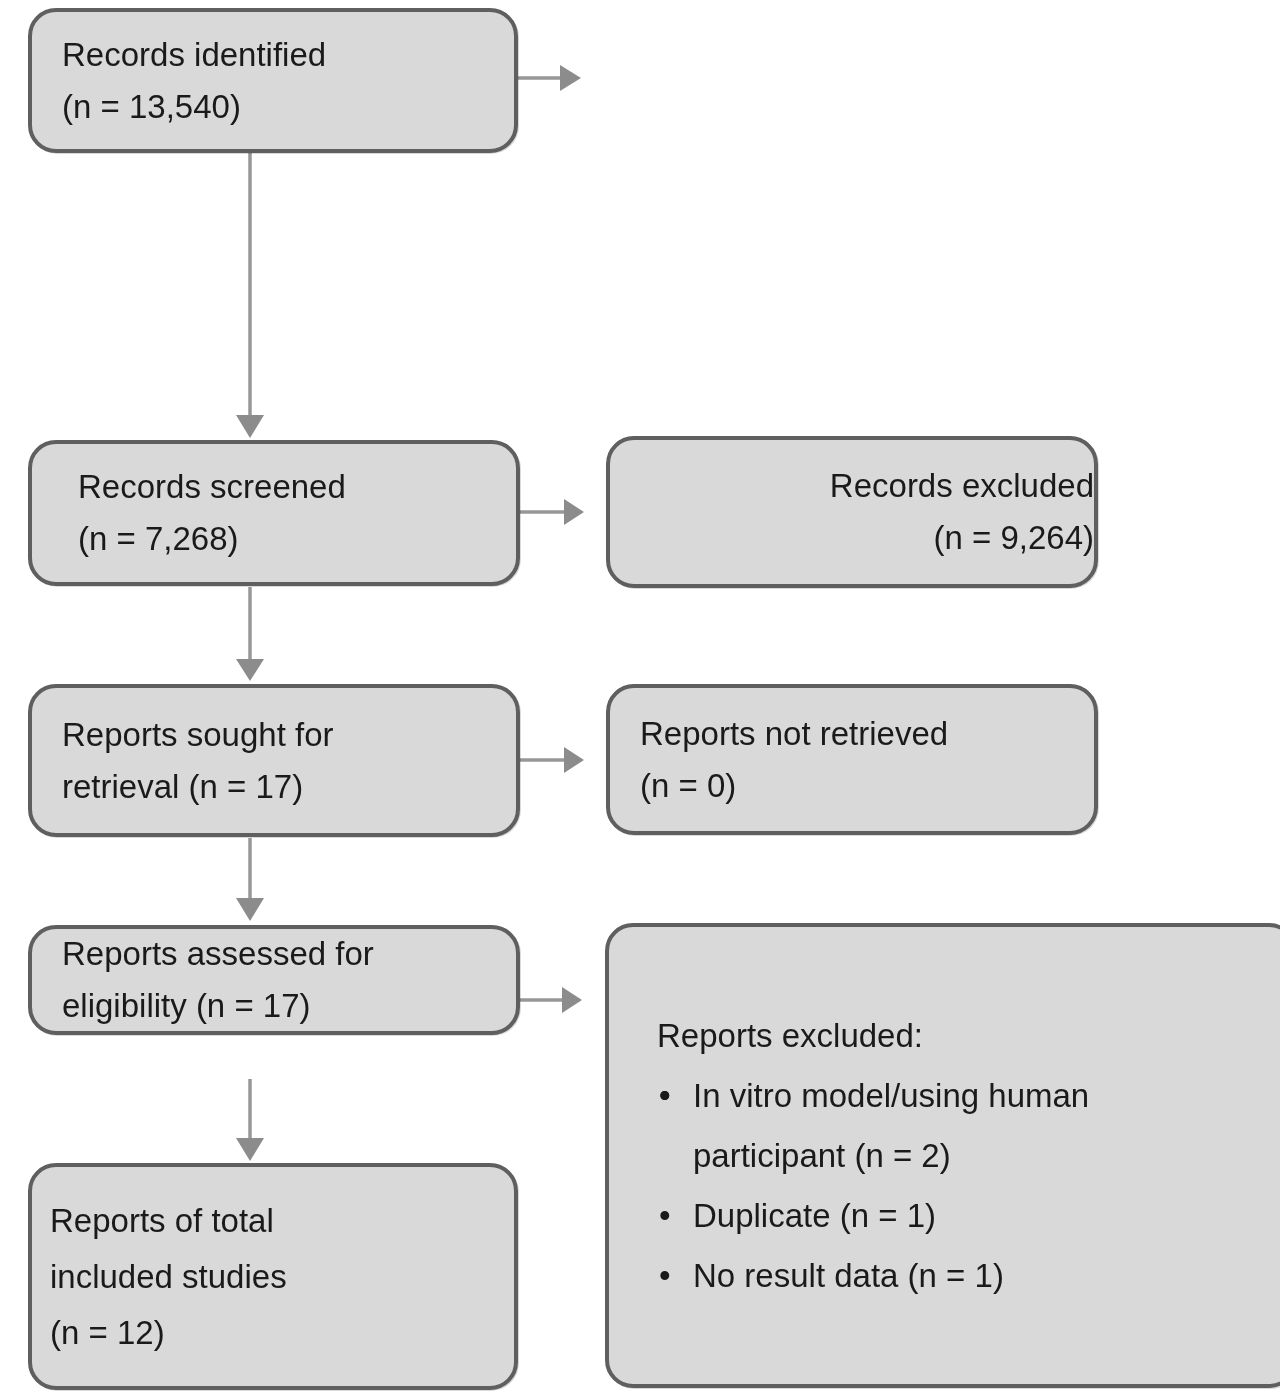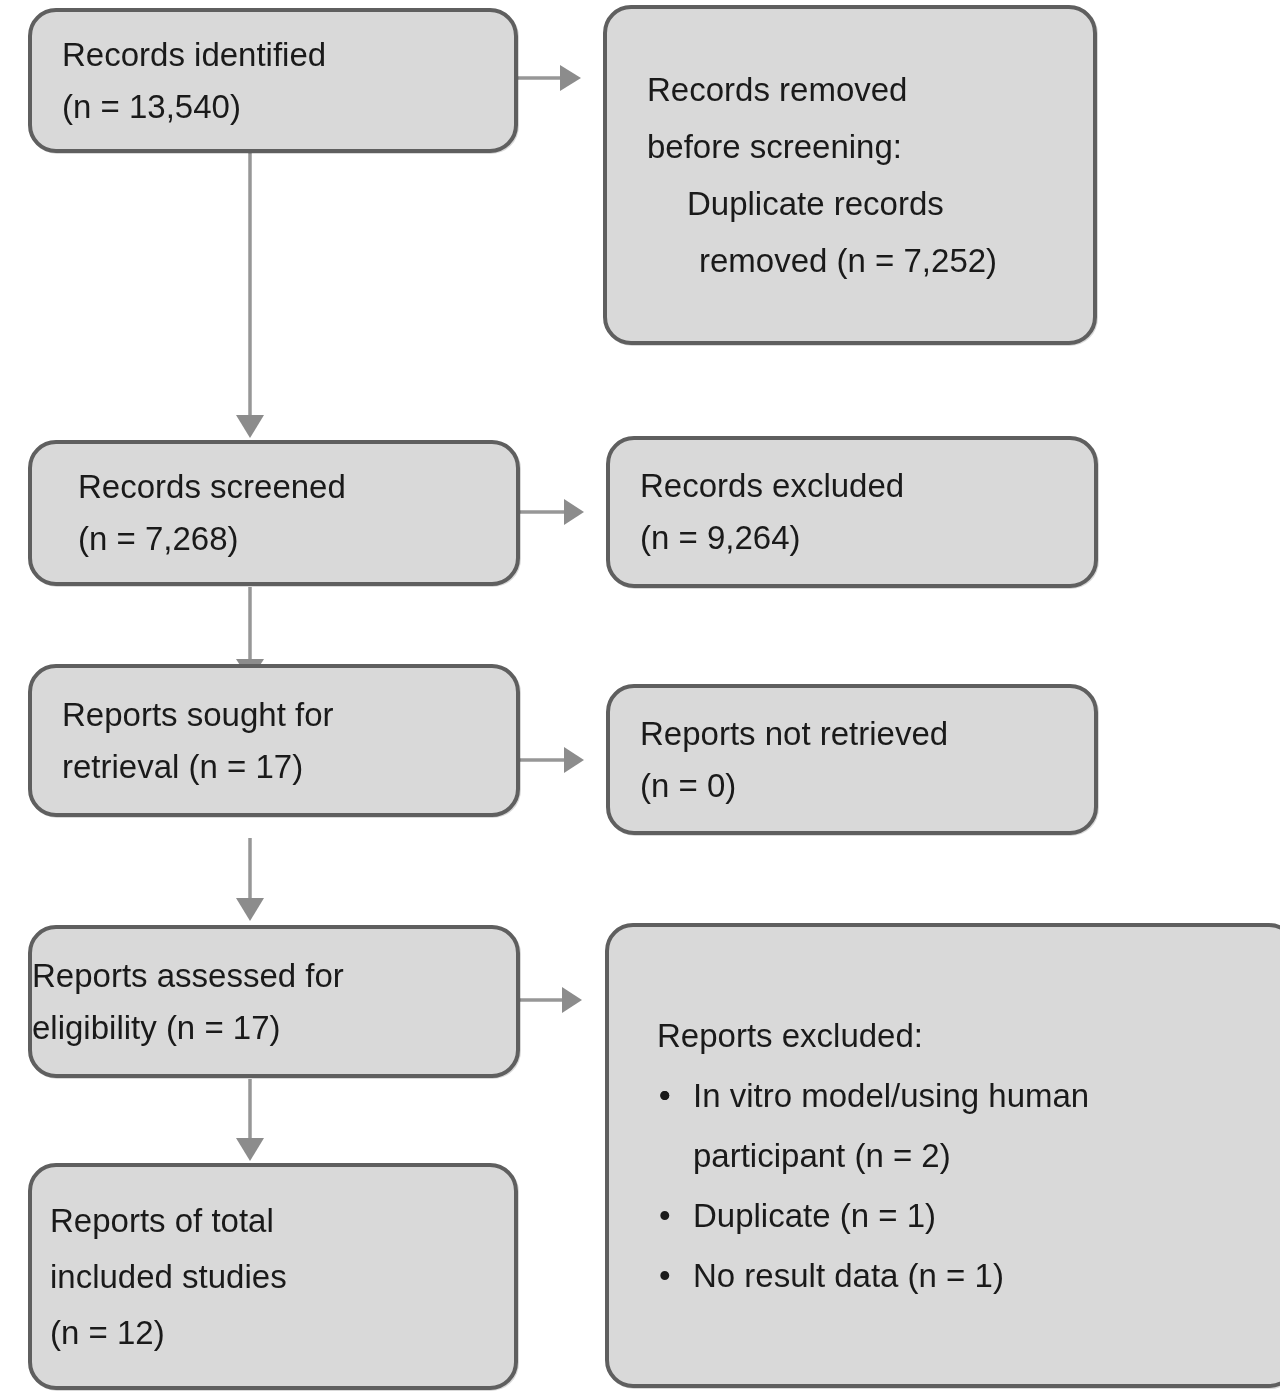--- a/index.html
+++ b/index.html
@@ -31,27 +31,27 @@
     font-size:33px;
     line-height:52px;
     box-shadow:1px 1px 0 rgba(0,0,0,0.15);
     margin-left:20px;
   }
   .box .line{white-space:nowrap;}
 
   
   .b-identified{left:8px;   top:8px;    width:490px; height:145px; padding-left:30px;}
   .b-screened  {left:8px;   top:440px;  width:492px; height:146px; padding-left:46px;}
-  .b-sought    {left:8px;   top:664px;  width:492px; height:153px; padding-left:30px;}
-  .b-assessed  {left:8px;   top:925px;  width:492px; height:153px; }
+  .b-sought    {left:8px;   top:684px;  width:492px; height:153px; padding-left:30px;}
+  .b-assessed  {left:8px;   top:925px;  width:492px; height:110px; padding-left:30px;}
   .b-included  {left:8px;   top:1163px; width:490px; height:227px; padding-left:18px; line-height:56px;}
 
   
   .b-removed   {left:583px; top:5px;    width:494px; height:340px; padding-left:40px; line-height:57px;}
-  .b-excluded  {left:586px; top:436px;  width:492px; height:152px; padding-left:30px;}
+  .b-excluded  {left:586px; top:436px;  width:492px; height:152px; padding-left:30px;text-align:right;}
   .b-notretrieved{left:586px; top:684px; width:492px; height:151px; padding-left:30px;}
   .b-repexcluded{left:585px; top:923px; width:692px; height:465px; padding-left:48px; padding-right:28px; line-height:60px;}
 
   .sub-line{padding-left:40px;}
   .sub-line2{padding-left:52px;}
 
   .bullet-item{position:relative; padding-left:36px; white-space:normal; max-width:540px;}
   .bullet{position:absolute; left:2px; top:0;}
 
   svg.arrows{position:absolute; left:0; top:0; pointer-events:none;}
@@ -117,26 +117,20 @@
     <div class="line">Reports assessed for</div>
     <div class="line">eligibility (n = 17)</div>
   </div>
 
   <div class="box b-included">
     <div class="line">Reports of total</div>
     <div class="line">included studies</div>
     <div class="line">(n = 12)</div>
   </div>
 
-  <div class="box b-removed">
-    <div class="line">Records removed</div>
-    <div class="line">before screening:</div>
-    <div class="line sub-line">Duplicate records</div>
-    <div class="line sub-line2">removed (n = 7,252)</div>
-  </div>
 
   <div class="box b-excluded">
     <div class="line">Records excluded</div>
     <div class="line">(n = 9,264)</div>
   </div>
 
   <div class="box b-notretrieved">
     <div class="line">Reports not retrieved</div>
     <div class="line">(n = 0)</div>
   </div>

